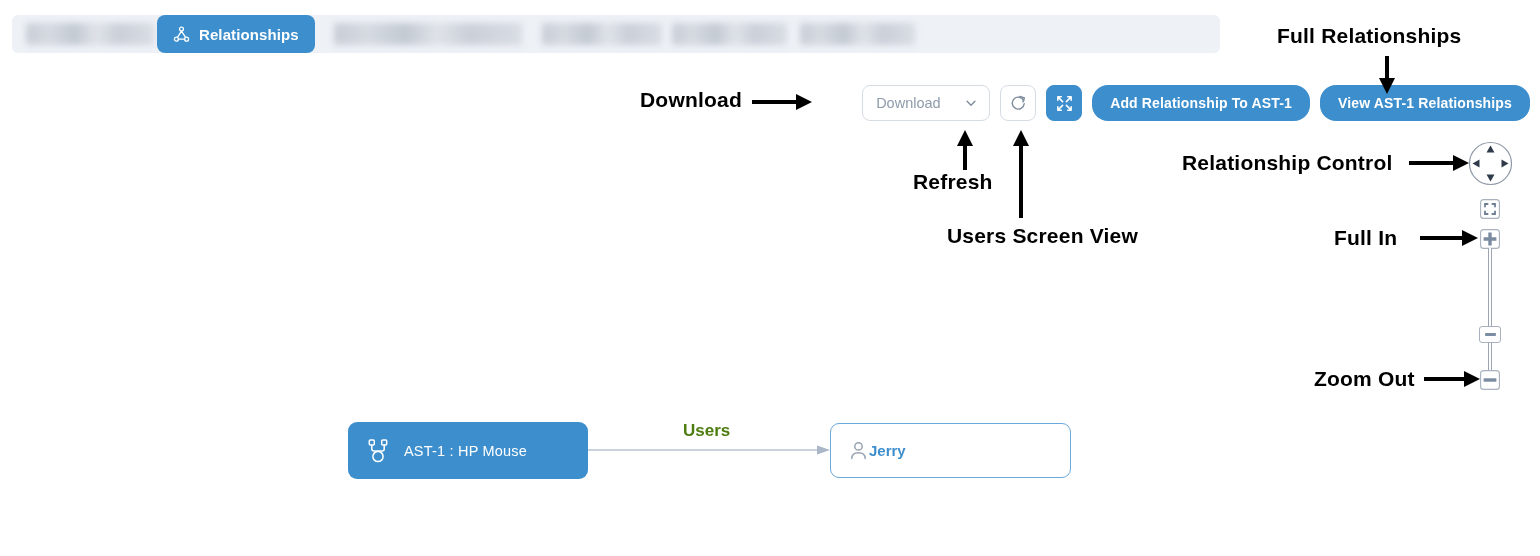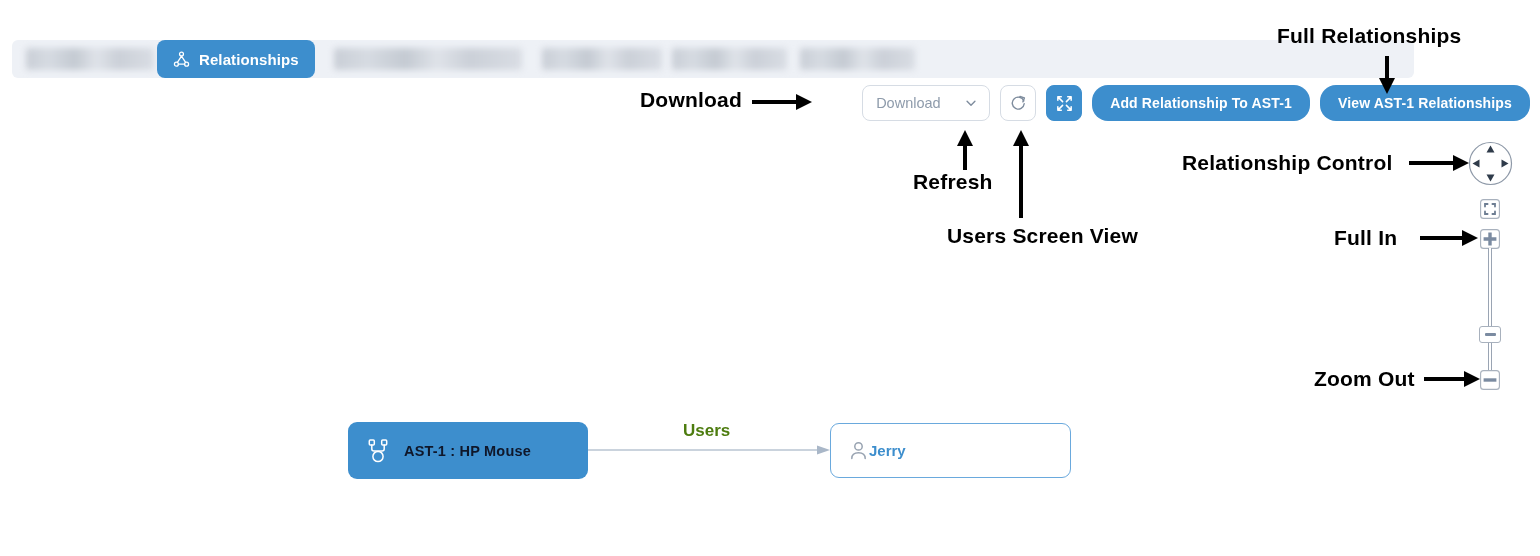--- a/index.html
+++ b/index.html
@@ -7,22 +7,22 @@
     width: 1540px;
     height: 556px;
     background: #ffffff;
     font-family: "Liberation Sans", sans-serif;
     overflow: hidden;
   }
   #root { position: relative; width: 1540px; height: 556px; background: #fff; }
 
   
   .tabbar {
-    position: absolute; left: 12px; top: 40px;
-    width: 1402px; height: 38px;
+    position: absolute; left: 12px; top: 15px;
+    width: 1208px; height: 38px;
     background: #eef1f6; border-radius: 6px;
   }
   .tab-blur {
     position: absolute; top: 8px; height: 22px; border-radius: 3px;
     background: linear-gradient(90deg,#c9ced6 0%,#d6dbe2 18%,#c4cad2 38%,#dfe3e9 55%,#cbd0d8 72%,#d9dde4 100%);
     filter: blur(3px);
   }
   .tab-blur.b1 { left: 14px;  width: 128px; }
   .tab-blur.b2 { left: 322px; width: 188px; }
   .tab-blur.b3 { left: 530px; width: 120px; }
@@ -80,21 +80,21 @@
     display:flex; align-items:center; justify-content:center; cursor:pointer;
   }
   .zoom-handle i { display:block; width:11px; height:3px; background:#7b8ba1; border-radius:1px; }
 
   
   .node-src {
     position:absolute; left:348px; top:422px; width:240px; height:57px;
     background:#3d8ecd; border-radius:9px;
     display:flex; align-items:center; gap:14px; padding-left:18px; cursor:pointer;
   }
-  .node-src .t { color:#0f172a; font-size:14.5px; font-weight:700; letter-spacing:.2px; }
+  .node-src .t { color:#ffffff; font-size:14.5px; font-weight:400; letter-spacing:.2px; }
 
   .node-tgt {
     position:absolute; left:830px; top:423px; width:241px; height:55px;
     background:#fff; border:1.6px solid #6aa9dd; border-radius:9px;
     display:flex; align-items:center; padding-left:17px; cursor:pointer;
   }
   .node-tgt .t { color:#3d8ecd; font-size:15px; font-weight:600; }
 
   .edge-label {
     position:absolute; left:683px; top:421px;

